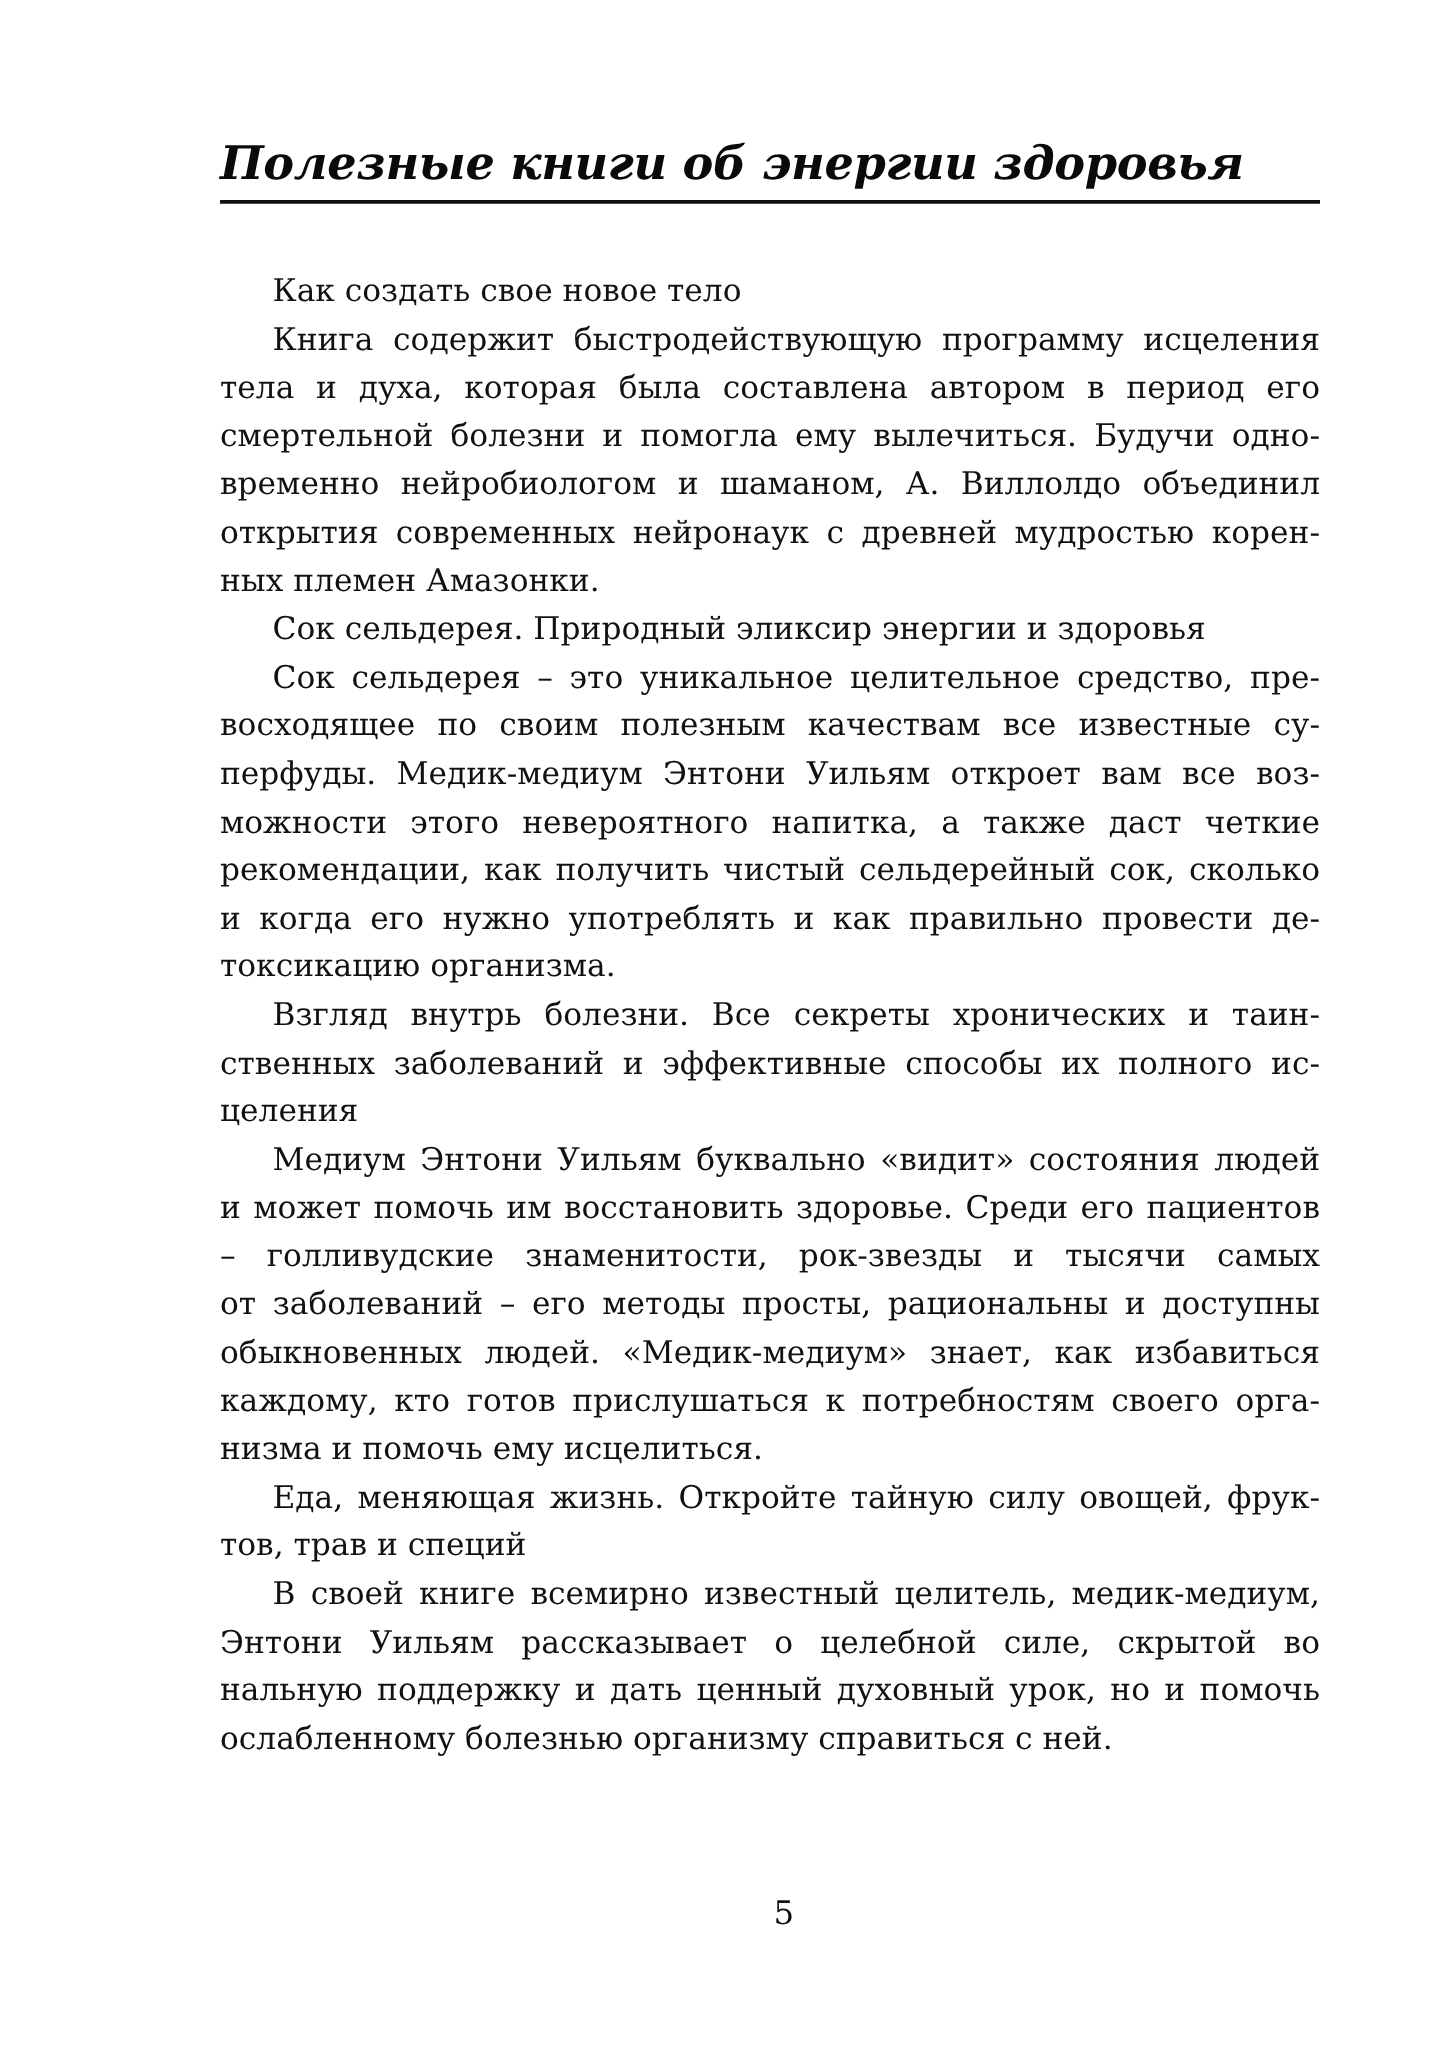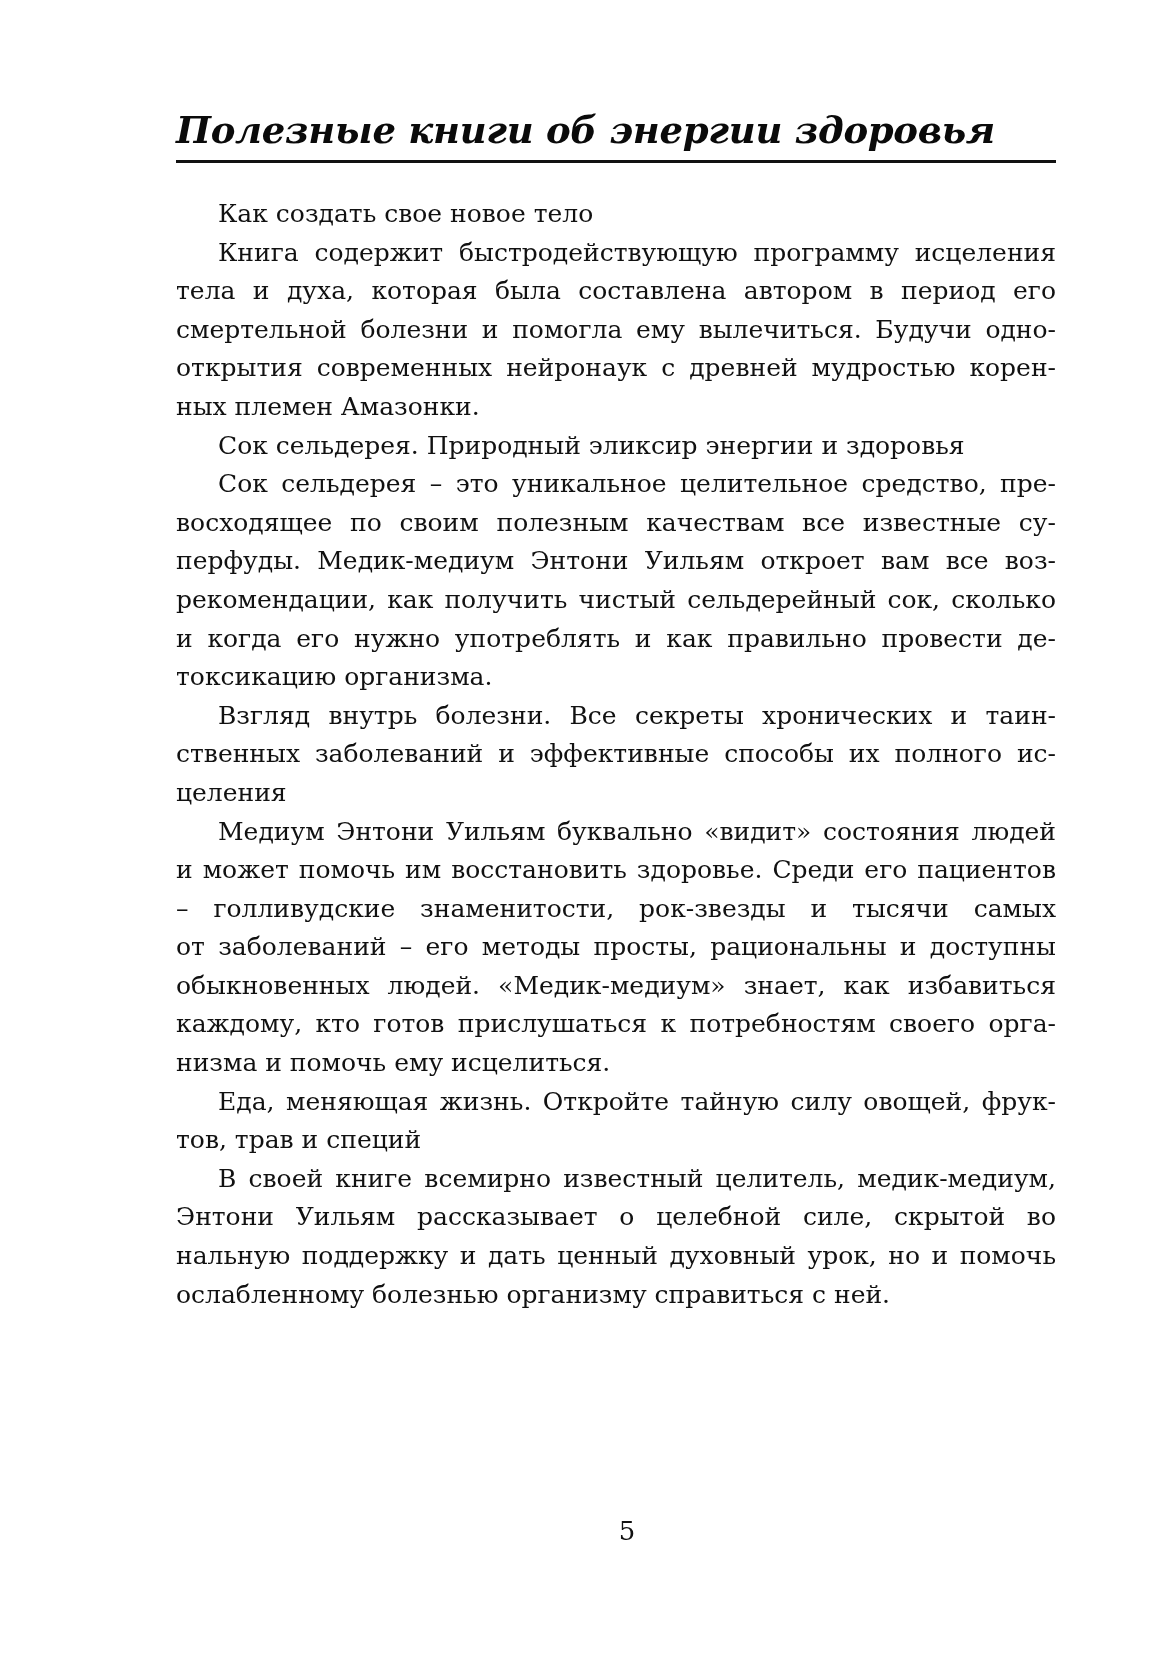--- a/index.html
+++ b/index.html
@@ -39,21 +39,21 @@
       position: absolute;
       left: 128px;
       top: 160px;
       width: 880px;
       height: 3px;
       background: #111111;
     }
     .body-text {
       position: absolute;
       left: 128px;
-      top: 195px;
+      top: 214px;
       width: 880px;
       font-family: "DejaVu Serif", "Liberation Serif", serif;
       font-size: 25px;
       line-height: 38.6px;
     }
     .line {
       display: block;
       height: 38.6px;
       white-space: nowrap;
       text-align: justify;
@@ -83,32 +83,34 @@
   <div class="body-text">
 
     <div class="paragraph">
       <span class="line first last">Как создать свое новое тело</span>
     </div>
 
     <div class="paragraph">
       <span class="line first">Книга содержит быстродействующую программу исцеления</span>
       <span class="line">тела и духа, которая была составлена автором в период его</span>
       <span class="line">смертельной болезни и помогла ему вылечиться. Будучи одно-</span>
+      <span class="line">временно нейробиологом и шаманом, А. Виллолдо объединил</span>
       <span class="line">открытия современных нейронаук с древней мудростью корен-</span>
       <span class="line last">ных племен Амазонки.</span>
     </div>
 
     <div class="paragraph">
       <span class="line first last">Сок сельдерея. Природный эликсир энергии и здоровья</span>
     </div>
 
     <div class="paragraph">
       <span class="line first">Сок сельдерея – это уникальное целительное средство, пре-</span>
       <span class="line">восходящее по своим полезным качествам все известные су-</span>
       <span class="line">перфуды. Медик-медиум Энтони Уильям откроет вам все воз-</span>
+      <span class="line">можности этого невероятного напитка, а также даст четкие</span>
       <span class="line">рекомендации, как получить чистый сельдерейный сок, сколько</span>
       <span class="line">и когда его нужно употреблять и как правильно провести де-</span>
       <span class="line last">токсикацию организма.</span>
     </div>
 
     <div class="paragraph">
       <span class="line first">Взгляд внутрь болезни. Все секреты хронических и таин-</span>
       <span class="line">ственных заболеваний и эффективные способы их полного ис-</span>
       <span class="line last">целения</span>
     </div>

